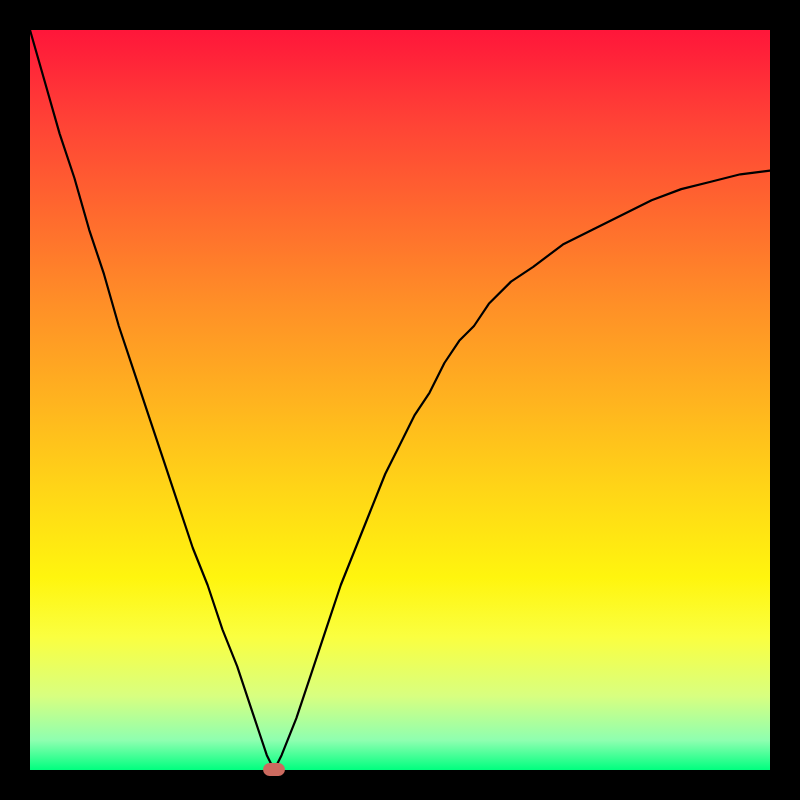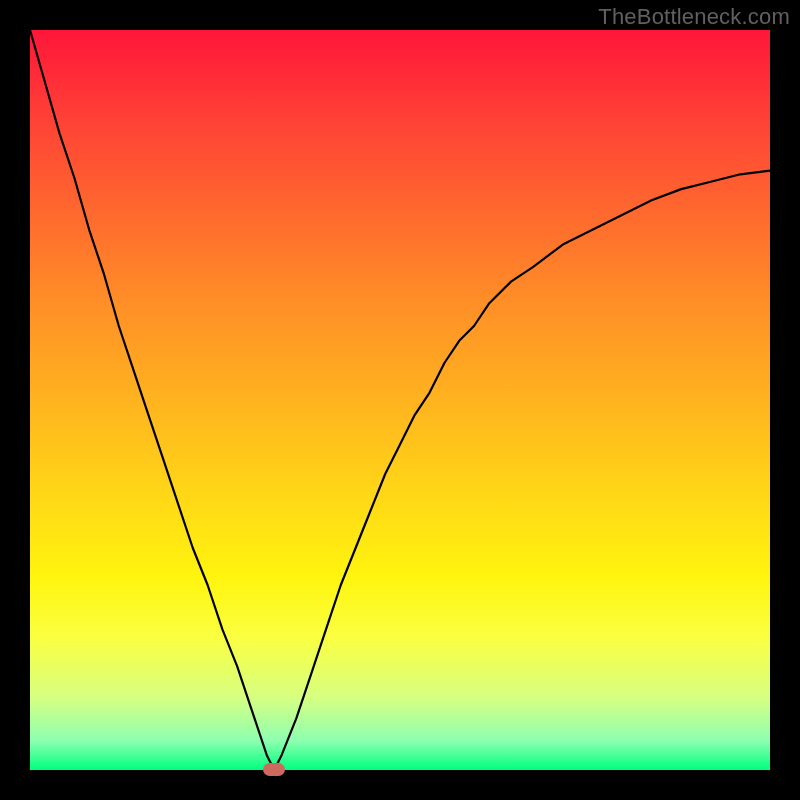--- a/index.html
+++ b/index.html
@@ -78,15 +78,14 @@
   <div class="plot-area">
 
     <svg class="curve" viewBox="0 0 740 740" preserveAspectRatio="none">
       <path d="M0.0 0.0 L14.8 51.8 L29.6 103.6 L44.4 148.0 L59.2 199.8 L74.0 244.2 L88.8 296.0 L103.6 340.4 L118.4 384.8 L133.2 429.2 L148.0 473.6 L162.8 518.0 L177.6 555.0 L192.4 599.4 L207.2 636.4 L222.0 680.8 L229.4 703.0 L236.8 725.2 L244.2 740.0 L251.6 725.2 L266.4 688.2 L281.2 643.8 L296.0 599.4 L310.8 555.0 L325.6 518.0 L340.4 481.0 L355.2 444.0 L370.0 414.4 L384.8 384.8 L399.6 362.6 L414.4 333.0 L429.2 310.8 L444.0 296.0 L458.8 273.8 L481.0 251.6 L503.2 236.8 L532.8 214.6 L562.4 199.8 L592.0 185.0 L621.6 170.2 L651.2 159.1 L680.8 151.7 L710.4 144.3 L740.0 140.6"></path>
     </svg>
 
     <div class="marker" style="left: 233.2px; top: 733px; background: rgb(204, 106, 95);"></div>
 
   </div>
 
-  <div class="watermark">TheBottleneck.com</div>
 
 </div>
 
 </body></html>

